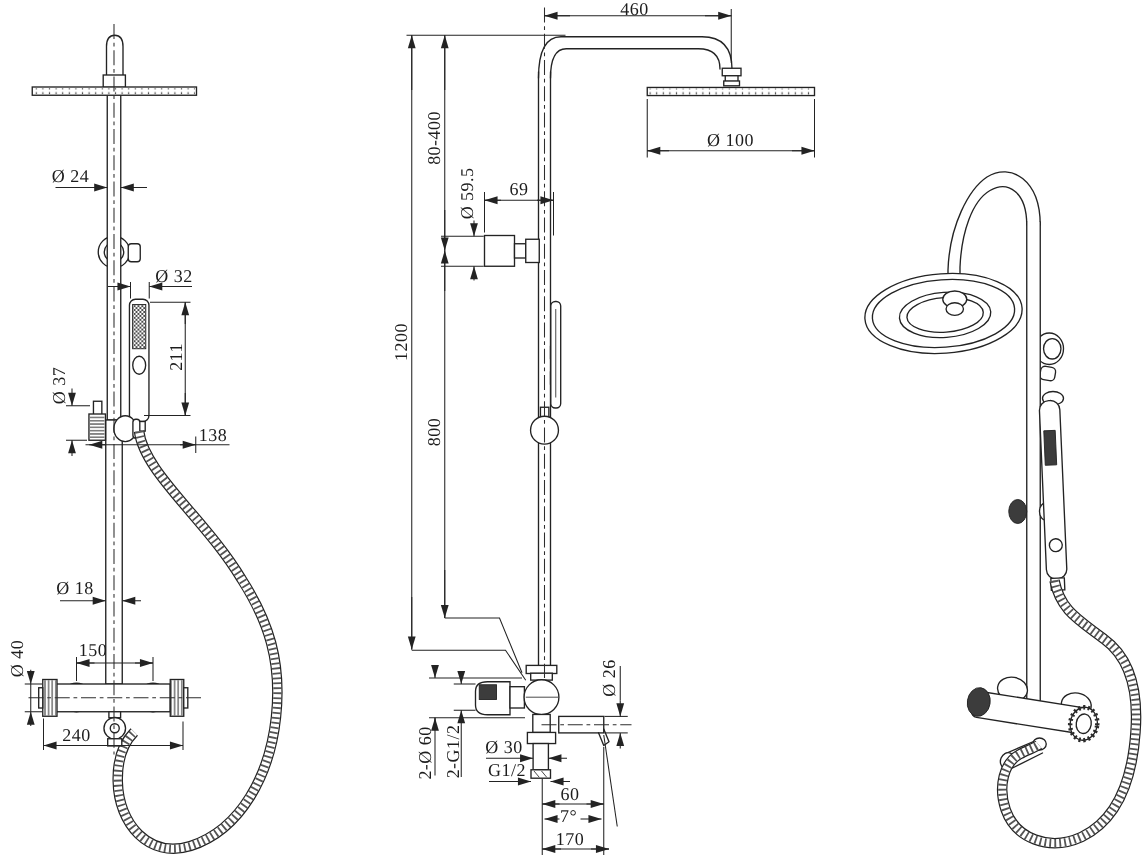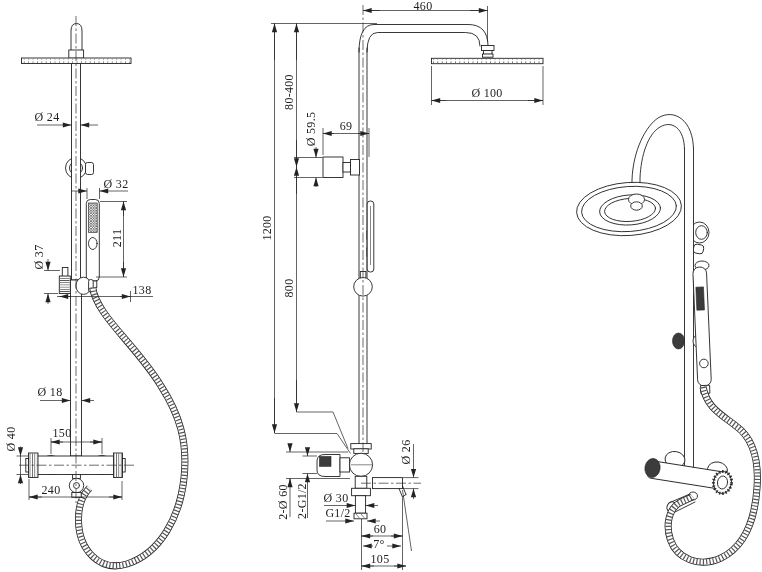--- a/index.html
+++ b/index.html
@@ -318,15 +318,15 @@
   <span class="dim" style="left:346px;top:126px">69</span>
   <span class="dim" style="left:487px;top:93px">Ø 100</span>
   <span class="dim rot" style="left:267px;top:228px">1200</span>
   <span class="dim rot" style="left:289px;top:288px">800</span>
   <span class="dim rot" style="left:283px;top:502px">2-Ø 60</span>
   <span class="dim rot" style="left:302px;top:501px">2-G1/2</span>
   <span class="dim" style="left:336px;top:498px">Ø 30</span>
   <span class="dim" style="left:338px;top:513px">G1/2</span>
   <span class="dim" style="left:380px;top:529px">60</span>
   <span class="dim" style="left:379px;top:544px">7°</span>
-  <span class="dim" style="left:380px;top:559px">105</span>
+  <span class="dim" style="left:380px;top:559px">170</span>
   <span class="dim rot" style="left:406px;top:452px">Ø 26</span>
 </div>
 
 </body></html>

